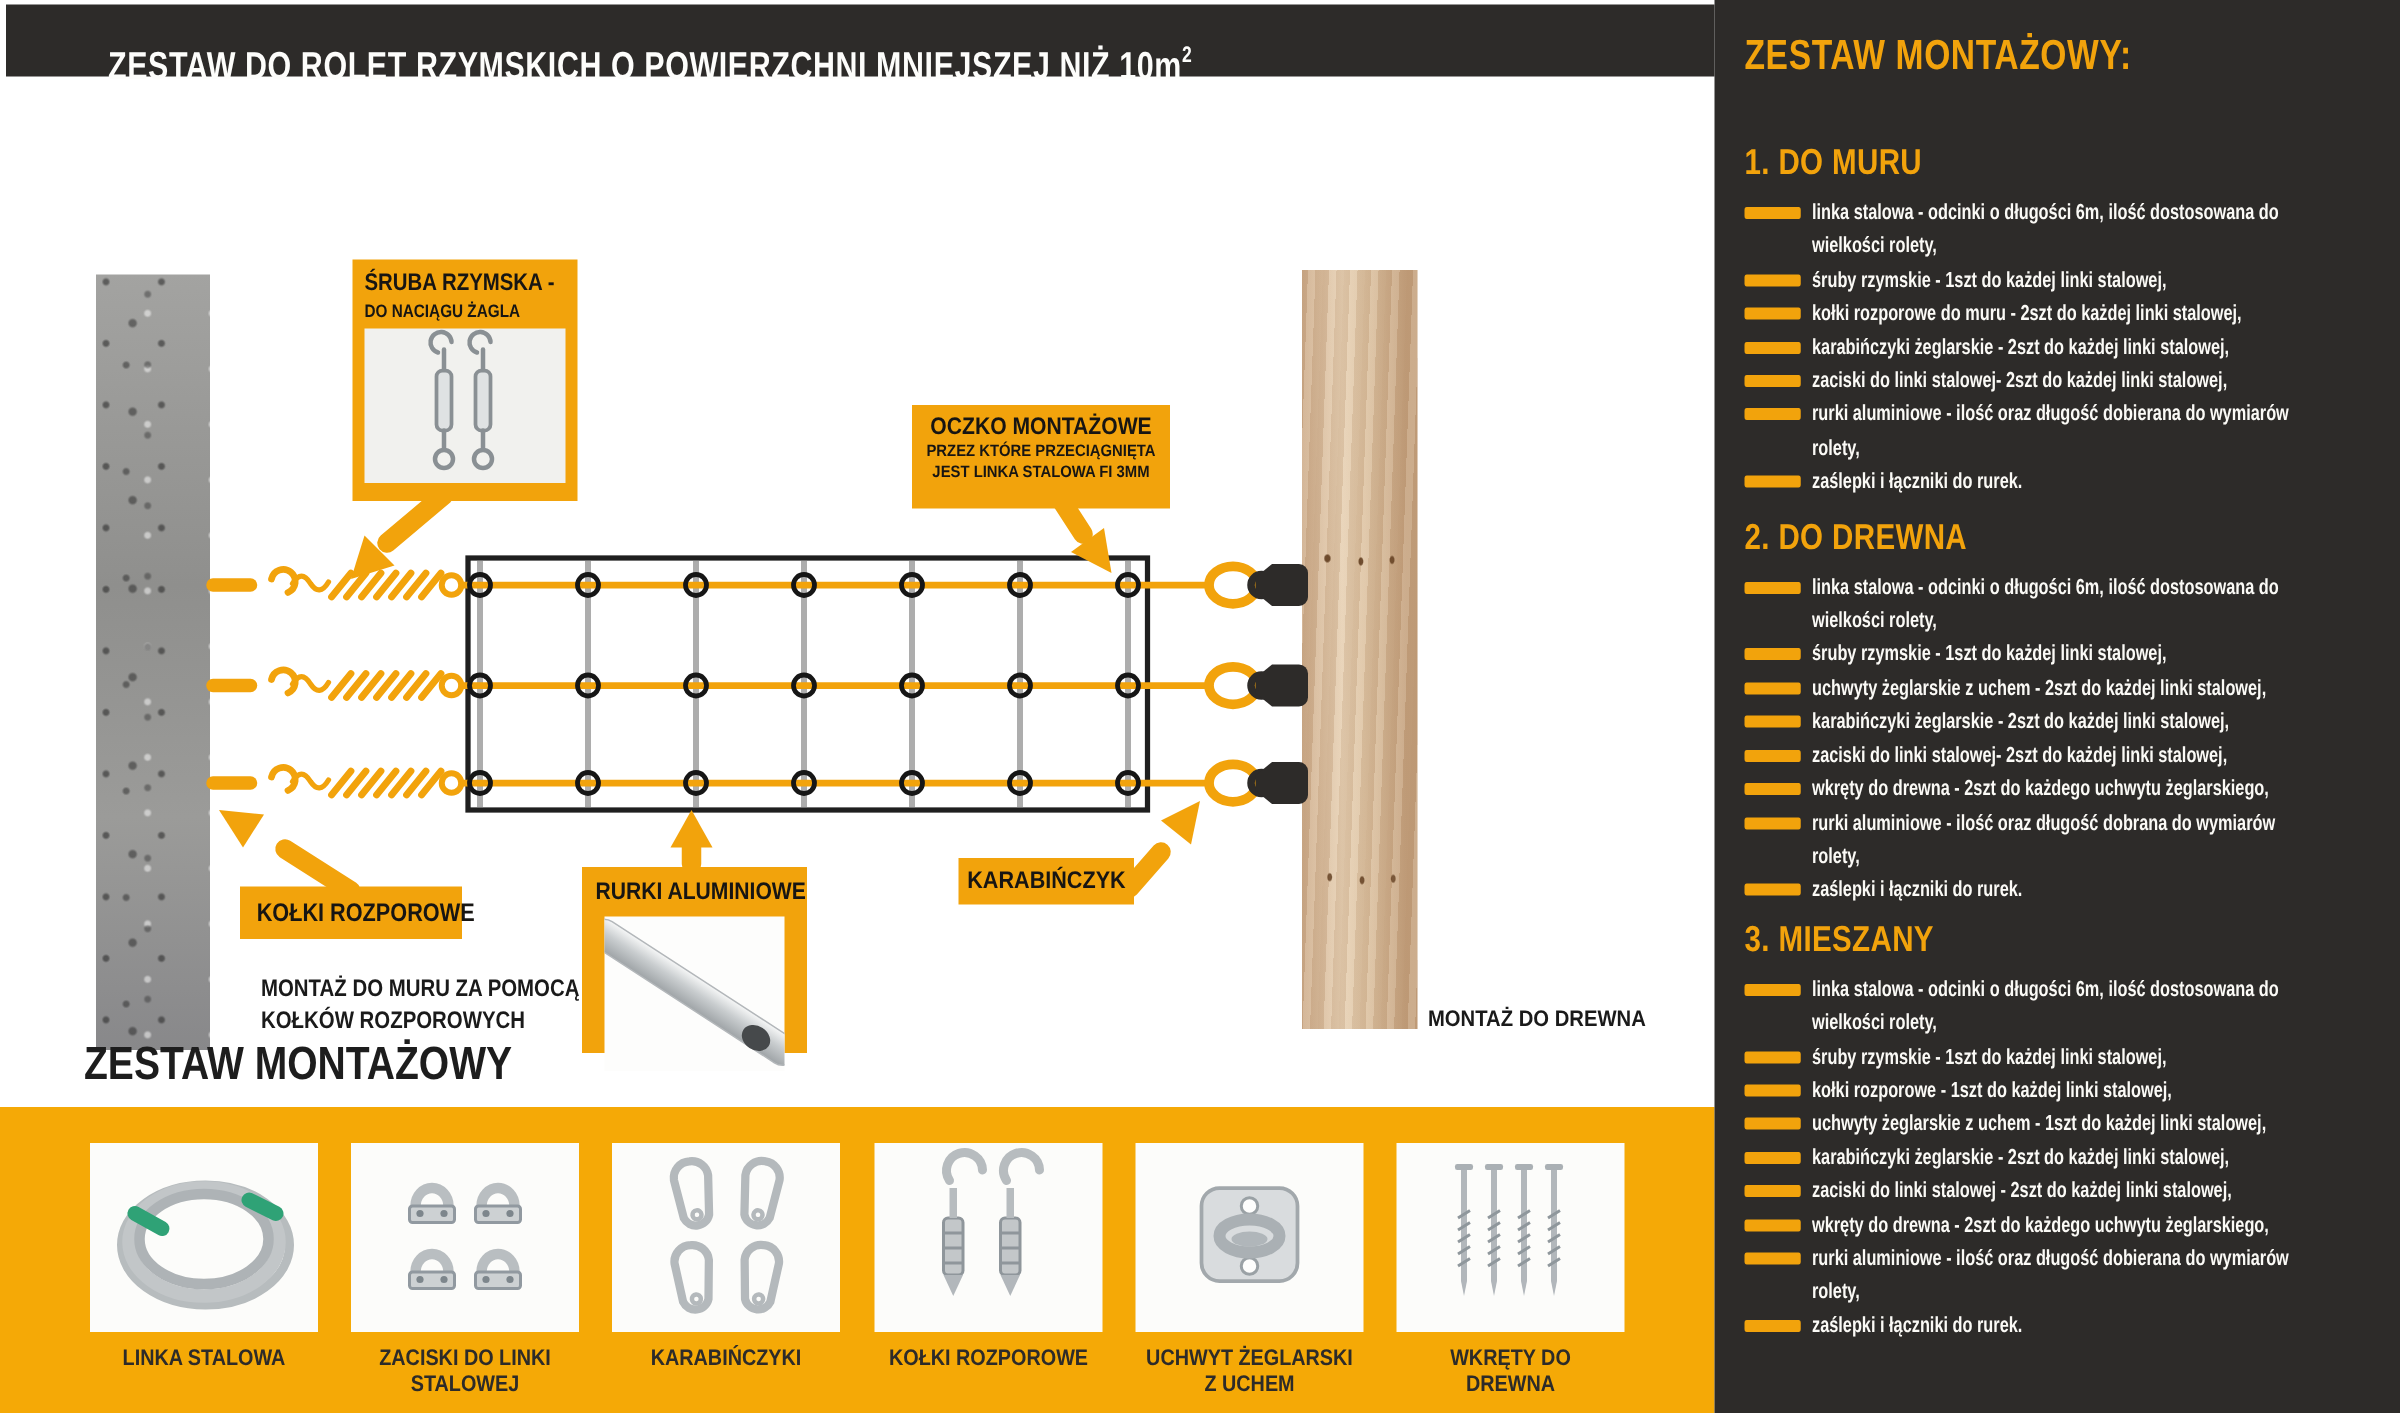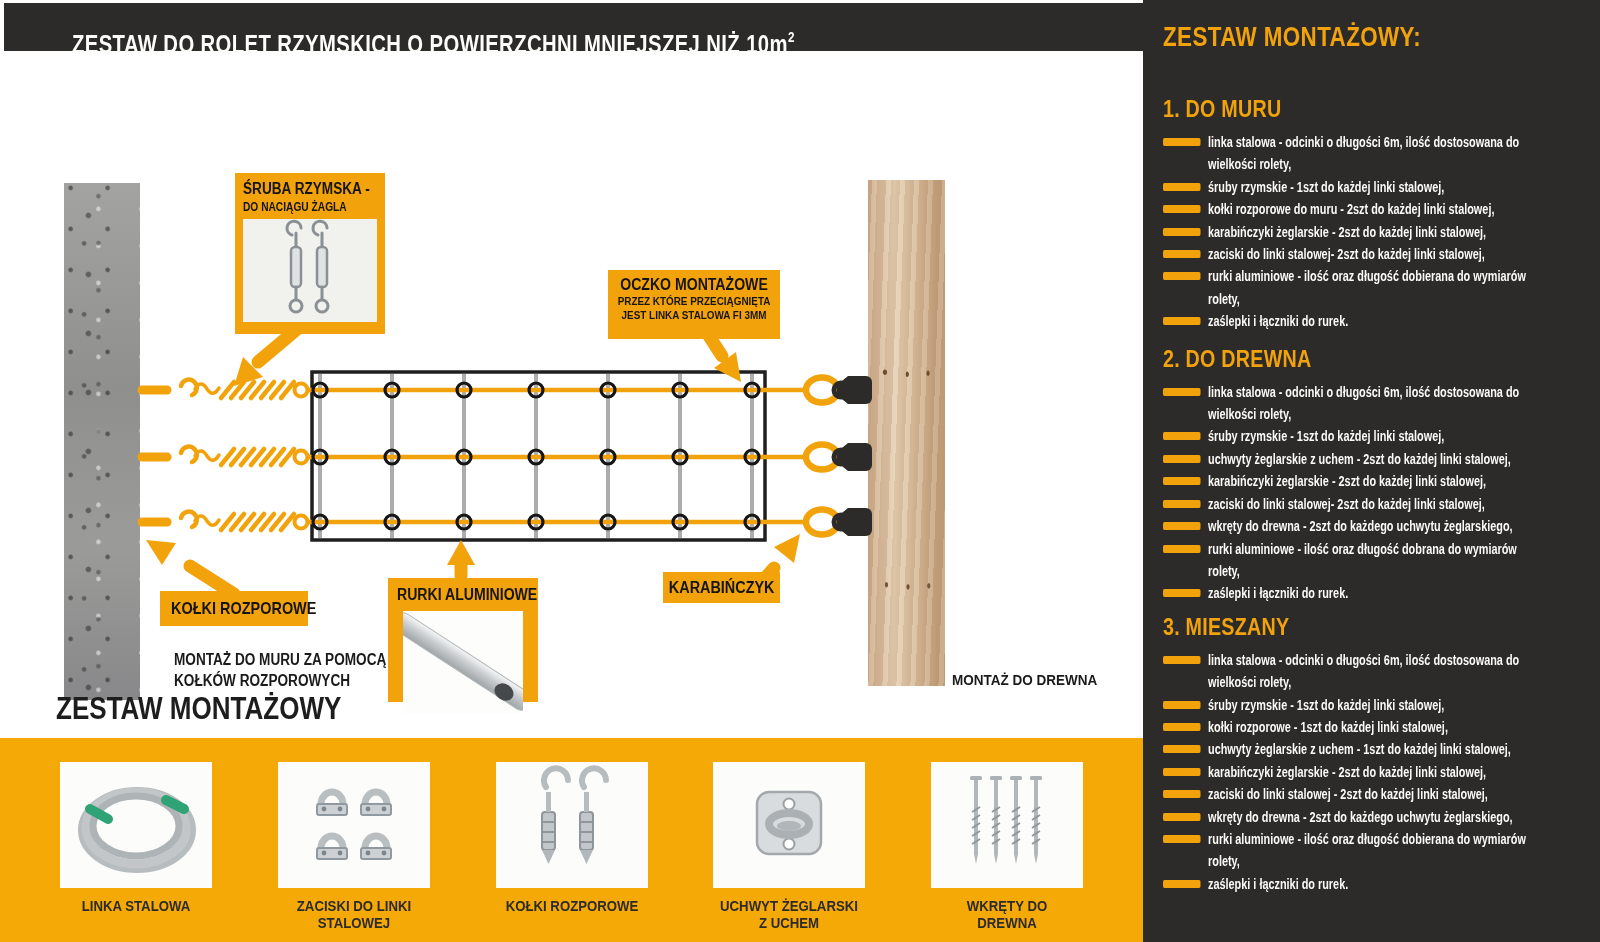--- a/index.html
+++ b/index.html
@@ -67,21 +67,21 @@
   .lbl-sruba .l2{font-size:12px;font-weight:700;margin-top:2px;}
   .lbl-sruba .photo{margin-top:5px;width:134px;height:103px;background:#f1f1ee;}
   .lbl-oczko{left:608px;top:255px;width:172px;height:69px;text-align:center;padding-top:6px;margin-top:15px;}
   .lbl-oczko .l1{font-size:16px;font-weight:700;transform:scaleX(.88);white-space:nowrap;}
   .lbl-oczko .l2{font-size:11px;line-height:14px;font-weight:700;transform:scaleX(.9);white-space:nowrap;}
   .lbl-kolki{left:160px;top:591px;width:148px;height:35px;text-align:center;}
   .lbl-kolki .l1{font-size:17px;line-height:35px;font-weight:700;transform:scaleX(.85);white-space:nowrap;}
   .lbl-rurki{left:388px;top:578px;width:150px;height:124px;text-align:left;}
   .lbl-rurki .l1{font-size:16px;font-weight:700;margin-top:8px;transform:scaleX(.88);white-space:nowrap;}
   .lbl-rurki .photo{margin:7px auto 0;width:120px;height:103px;background:#fdfdfc;}
-  .lbl-karab{left:663px;top:572px;width:117px;height:31px;text-align:center;}
+  .lbl-karab{left:639px;top:572px;width:117px;height:31px;text-align:center;}
   .lbl-karab .l1{font-size:16px;line-height:31px;font-weight:700;transform:scaleX(.9);white-space:nowrap;}
   .montaz-muru{left:148px;top:649px;z-index:4;color:#1a1a1a;font-size:16px;line-height:21px;font-weight:700;margin-left:26px;}
   .montaz-muru div{transform:scaleX(.85);transform-origin:left center;white-space:nowrap;}
   .montaz-drewna{left:952px;top:671px;z-index:4;color:#1a1a1a;font-size:15px;font-weight:700;transform:scaleX(.9);transform-origin:left center;white-space:nowrap;}
   .diagram-heading{left:56px;top:691px;z-index:4;color:#1d1d1d;font-size:31px;font-weight:800;transform:scaleX(.84);transform-origin:left top;white-space:nowrap;letter-spacing:0;}
 </style>
 </head>
 <body style="--accent: #F2A30C; --dark: #2D2B29; --strip: #F5A906; --panel-text: #FBFAF6; --label-text: #171513;">
 
 <header class="abs top-band">
@@ -317,20 +317,45 @@
               <circle cx="8" cy="7" r="2.4" fill="#7d868c"></circle>
             </g>
         </g>
       </svg>
     </div>
     <figcaption class="kit-label">ZACISKI DO LINKI STALOWEJ</figcaption>
   </figure>
   <figure class="kit-item">
     <div class="kit-photo">
       <svg width="152" height="126" viewBox="0 0 152 126">
+        <g fill="none" stroke="#b4b9bc" stroke-width="5.5" stroke-linejoin="round">
+          <g transform="translate(55,36) rotate(-8)">
+              <path d="M0,-24 a11,11 0 0 1 11,11 l-3,26 a9,9 0 0 1 -17,0 l-3,-26 a11,11 0 0 1 12,-11 z"></path>
+              <circle cx="0" cy="12" r="3" stroke-width="3"></circle>
+            </g>
+          <g transform="translate(99,36) rotate(8)">
+              <path d="M0,-24 a11,11 0 0 1 11,11 l-3,26 a9,9 0 0 1 -17,0 l-3,-26 a11,11 0 0 1 12,-11 z"></path>
+              <circle cx="0" cy="12" r="3" stroke-width="3"></circle>
+            </g>
+          <g transform="translate(55,92) rotate(-6)">
+              <path d="M0,-24 a11,11 0 0 1 11,11 l-3,26 a9,9 0 0 1 -17,0 l-3,-26 a11,11 0 0 1 12,-11 z"></path>
+              <circle cx="0" cy="12" r="3" stroke-width="3"></circle>
+            </g>
+          <g transform="translate(99,92) rotate(6)">
+              <path d="M0,-24 a11,11 0 0 1 11,11 l-3,26 a9,9 0 0 1 -17,0 l-3,-26 a11,11 0 0 1 12,-11 z"></path>
+              <circle cx="0" cy="12" r="3" stroke-width="3"></circle>
+            </g>
+        </g>
+      </svg>
+    </div>
+    <figcaption class="kit-label">KARABIŃCZYKI</figcaption>
+  </figure>
+  <figure class="kit-item">
+    <div class="kit-photo">
+      <svg width="152" height="126" viewBox="0 0 152 126">
         <g>
           <g transform="translate(60,14)">
             <path d="M12,4 a12,12 0 1 0 -22,7" fill="none" stroke="#b7bcbf" stroke-width="6" stroke-linecap="round"></path>
             <rect x="-14" y="36" width="13" height="38" rx="3" fill="#c3c7c9" stroke="#8f969b" stroke-width="2"></rect>
             <line x1="-14" y1="46" x2="-1" y2="46" stroke="#8f969b" stroke-width="2"></line>
             <line x1="-14" y1="56" x2="-1" y2="56" stroke="#8f969b" stroke-width="2"></line>
             <line x1="-14" y1="66" x2="-1" y2="66" stroke="#8f969b" stroke-width="2"></line>
             <polygon points="-14,74 -1,74 -7.5,88" fill="#b2b7bb"></polygon>
             <line x1="-7.5" y1="16" x2="-7.5" y2="36" stroke="#b7bcbf" stroke-width="5"></line>
           </g>

